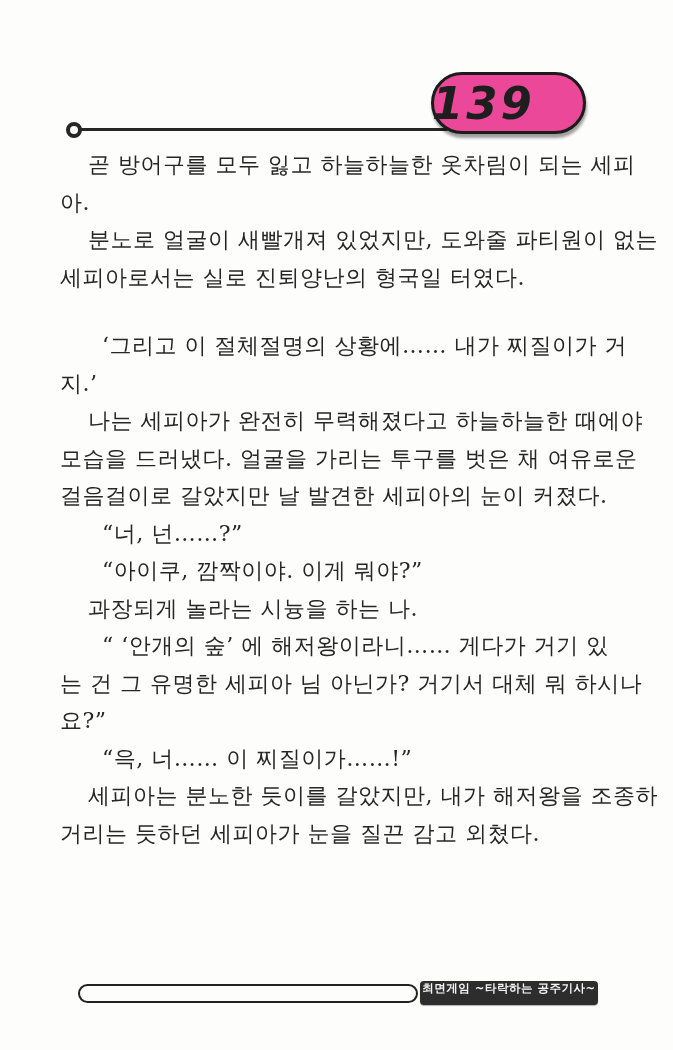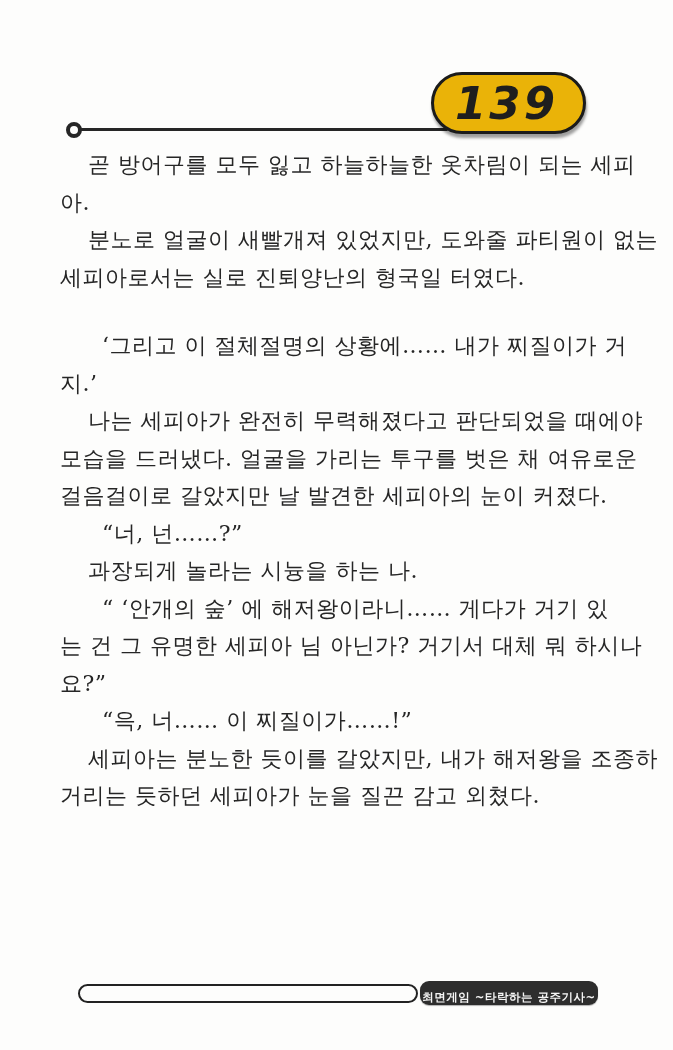--- a/index.html
+++ b/index.html
@@ -31,25 +31,25 @@
   }
   .header-rule{
     position:absolute;left:80px;top:128px;
     width:368px;height:3px;
     background:var(--ink);
     border-radius:2px;
   }
   .page-number-badge{
     position:absolute;left:431px;top:72px;
     width:149px;height:56px;
-    background:#eab308;
+    background:#ec4899;
     border:3px solid #1b1b1b;
     border-radius:32px;
     box-shadow:1px 4px 3px rgba(0,0,0,0.38);
-    display:flex;align-items:center;justify-content:center;
+    display:flex;align-items:center;justify-content:flex-start;
   }
   .page-number-badge .num{
     font-family:"DejaVu Sans","Liberation Sans",sans-serif;
     font-style:italic;
     font-weight:bold;
     font-size:45px;
     letter-spacing:3px;
     color:#1e1e1e;
     transform:translateX(-2px);
   }
@@ -76,22 +76,22 @@
     position:absolute;left:78px;top:984px;
     width:336px;height:15px;
     border:2px solid #222;
     border-radius:10px;
     background:var(--paper);
   }
   .footer-series-badge{
     position:absolute;left:420px;top:981px;
     width:178px;height:24px;
     background:var(--badge-bg);
-    border-radius:9px;
-    display:flex;align-items:flex-end;justify-content:center;
+    border-radius:4px;
+    display:flex;align-items:flex-start;justify-content:center;
     box-shadow:0 1px 1px rgba(0,0,0,0.3);
   }
   .footer-series-badge .label{
     font-family:"DejaVu Sans","Liberation Sans",sans-serif;
     font-weight:bold;
     font-size:11.5px;
     letter-spacing:0.5px;
     color:var(--badge-fg);
     white-space:nowrap;
   }
@@ -110,24 +110,25 @@
   </div>
 
   <div class="text-block" id="text-block">
       <div class="line in1">곧 방어구를 모두 잃고 하늘하늘한 옷차림이 되는 세피</div>
       <div class="line">아.</div>
       <div class="line in1">분노로 얼굴이 새빨개져 있었지만, 도와줄 파티원이 없는</div>
       <div class="line">세피아로서는 실로 진퇴양난의 형국일 터였다.</div>
       <div class="line blank"></div>
       <div class="line in2">‘그리고 이 절체절명의 상황에…… 내가 찌질이가 거</div>
       <div class="line">지.’</div>
-      <div class="line in1">나는 세피아가 완전히 무력해졌다고 판단되었을 때에야</div>
+      <div class="line in1">나는 세피아가 완전히 무력해졌다고 하늘하늘한 때에야</div>
       <div class="line">모습을 드러냈다. 얼굴을 가리는 투구를 벗은 채 여유로운</div>
       <div class="line">걸음걸이로 갈았지만 날 발견한 세피아의 눈이 커졌다.</div>
       <div class="line in2">“너, 넌……?”</div>
+      <div class="line in2">“아이쿠, 깜짝이야. 이게 뭐야?”</div>
       <div class="line in1">과장되게 놀라는 시늉을 하는 나.</div>
       <div class="line in2">“ ‘안개의 숲’ 에 해저왕이라니…… 게다가 거기 있</div>
       <div class="line">는 건 그 유명한 세피아 님 아닌가? 거기서 대체 뭐 하시나</div>
       <div class="line">요?”</div>
       <div class="line in2">“윽, 너…… 이 찌질이가……!”</div>
       <div class="line in1">세피아는 분노한 듯이를 갈았지만, 내가 해저왕을 조종하</div>
       <div class="line">거리는 듯하던 세피아가 눈을 질끈 감고 외쳤다.</div>
     </div>
 
   <div>

